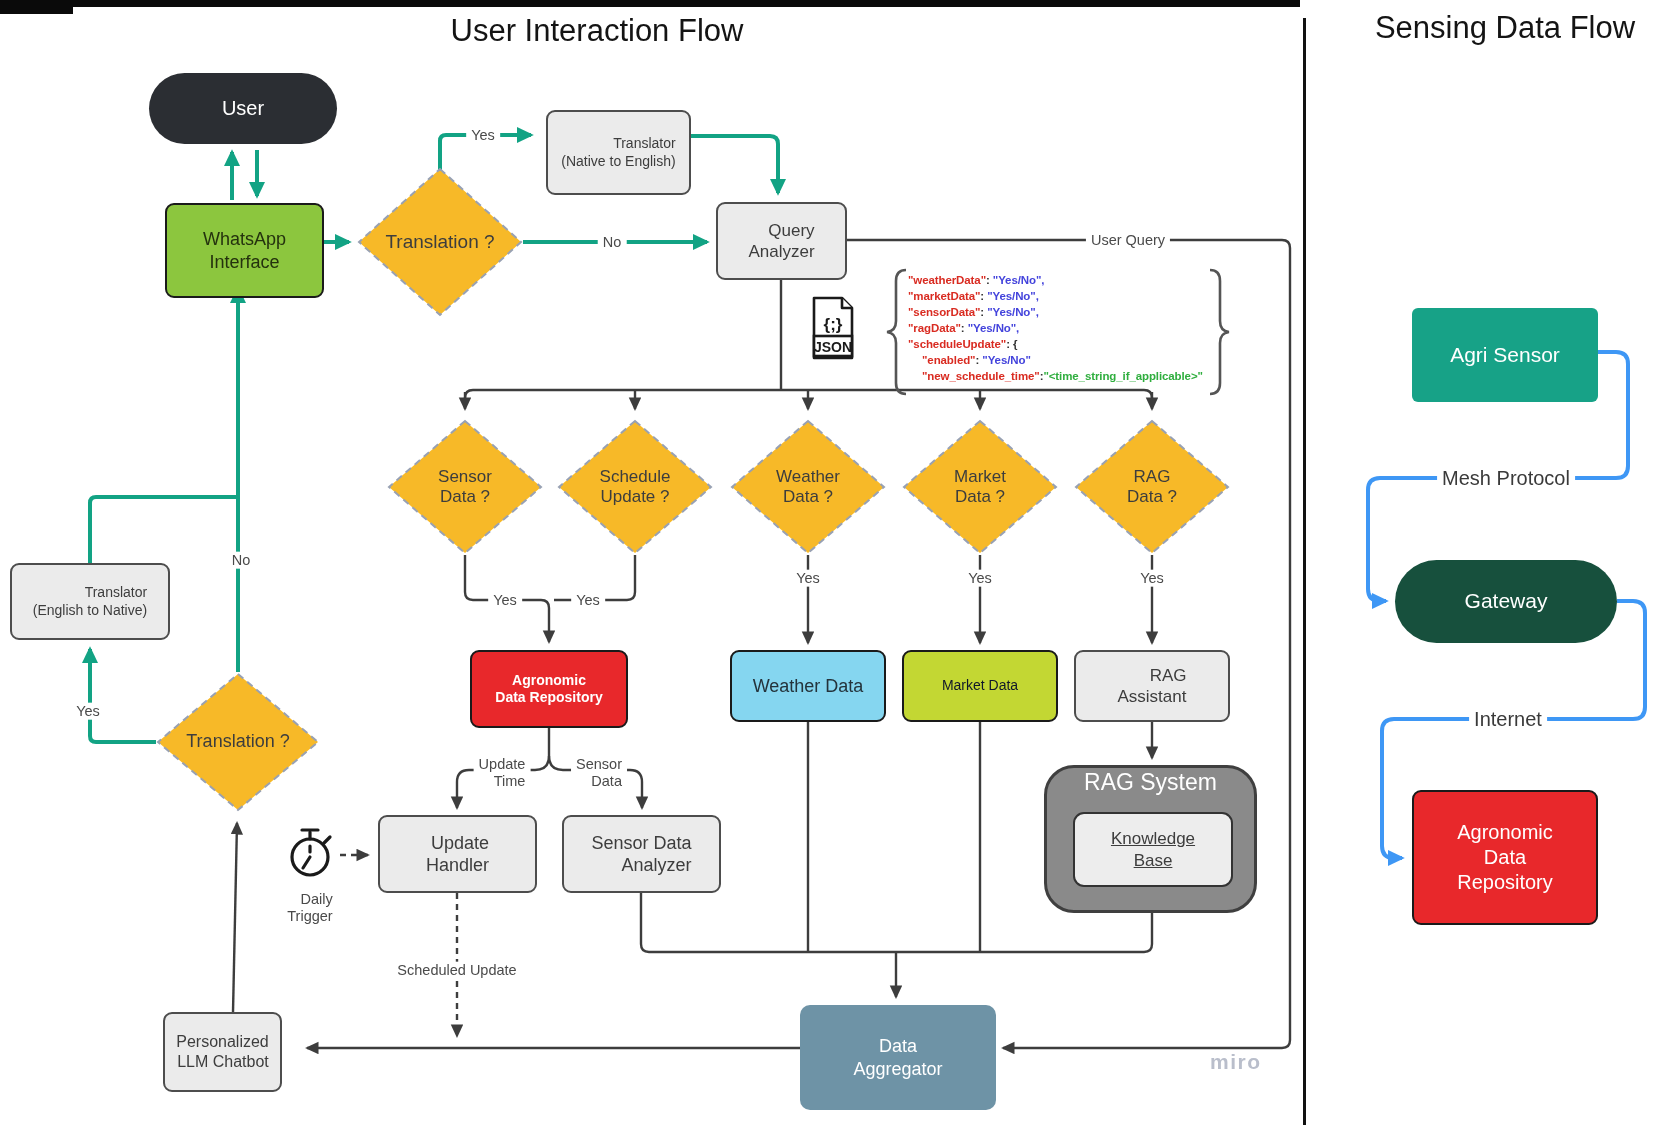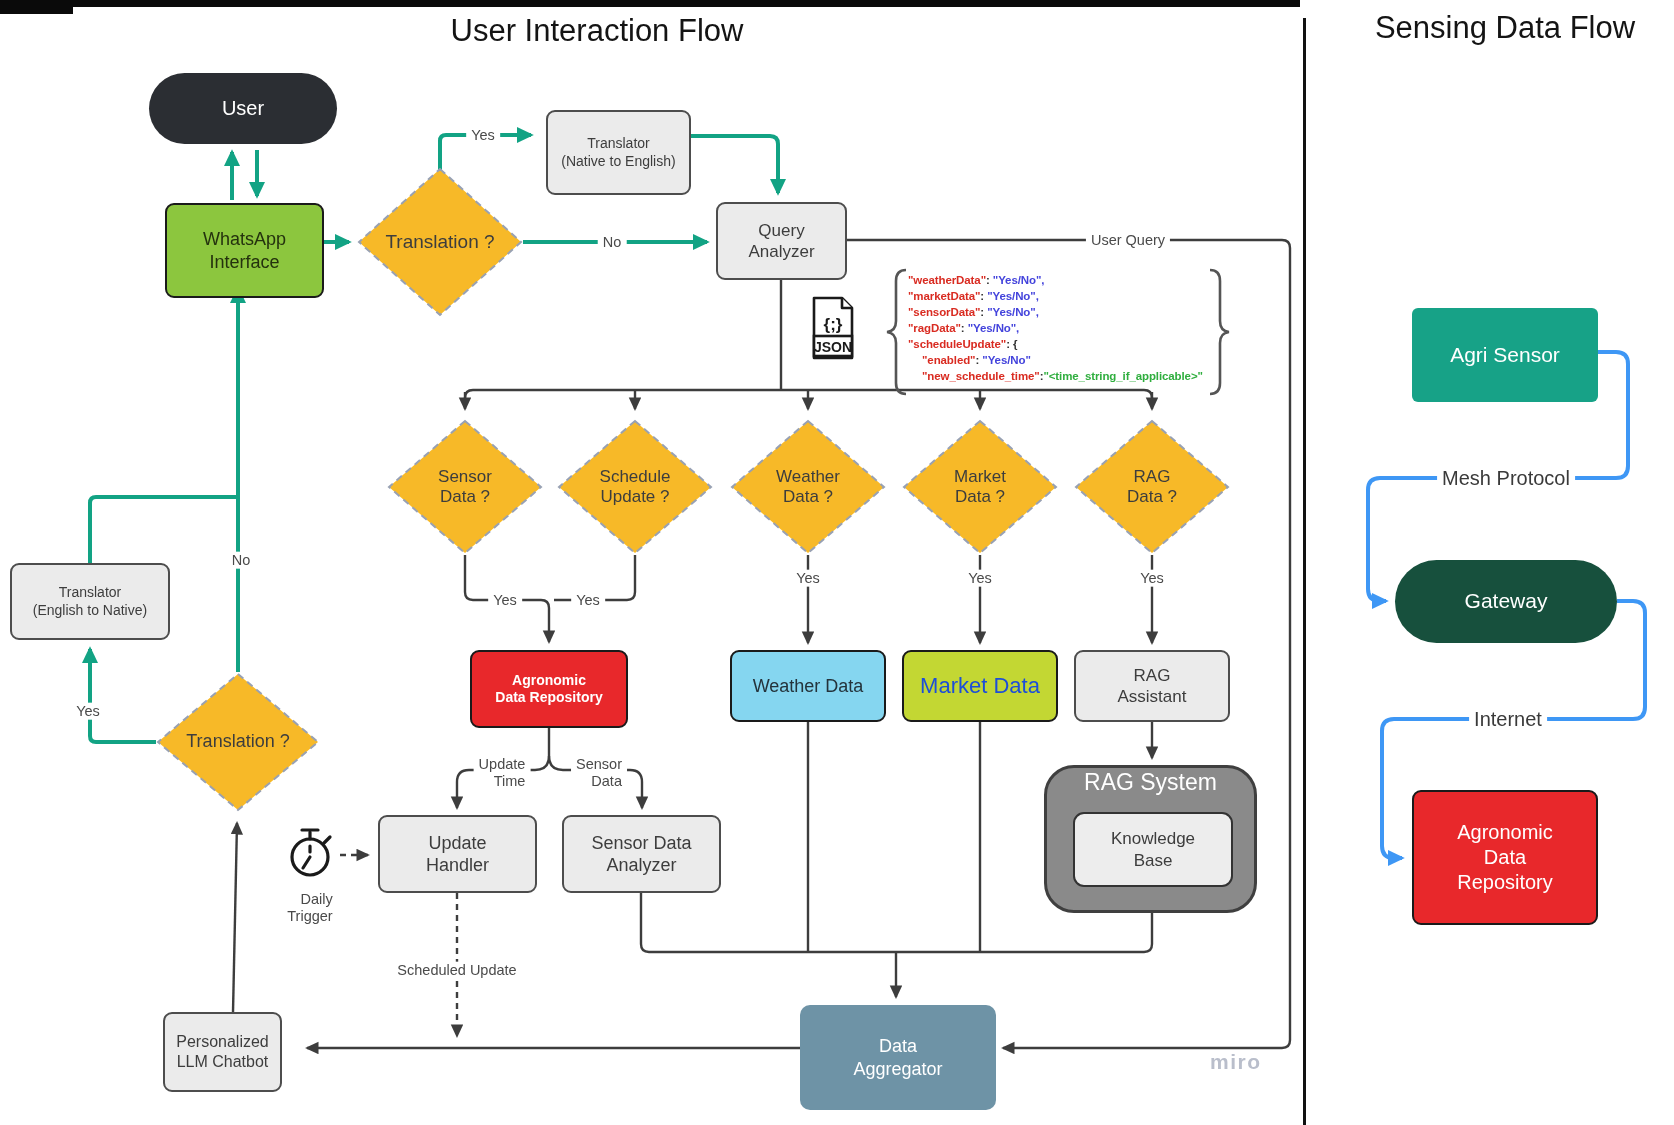--- a/index.html
+++ b/index.html
@@ -1,21 +1,21 @@
 <!DOCTYPE html>
 <html><head>
 <meta charset="utf-8">
 <style>
   html,body{margin:0;padding:0;background:#fff;}
   #stage{position:relative;width:1674px;height:1125px;background:#fff;overflow:hidden;
          font-family:"Liberation Sans","DejaVu Sans",sans-serif;}
   .abs{position:absolute;}
   .node{position:absolute;display:flex;align-items:center;justify-content:center;
         text-align:center;white-space:pre-line;box-sizing:border-box;z-index:3;line-height:1.25;}
-  .graybox{background:#EBEBEB;border:2px solid #4D4D4D;border-radius:9px;color:#3D3D3D;}
+  .graybox{background:#EBEBEB;border:2px solid #4D4D4D;border-radius:9px;color:#3D3D3D;text-align:right;}
   .title{position:absolute;text-align:center;font-size:31px;font-weight:500;color:#141414;z-index:4;}
   .elabel{position:absolute;transform:translate(-50%,-50%);background:#fff;color:#4A4A4A;
           font-size:14.5px;padding:0 5px;z-index:4;text-align:right;white-space:pre-line;line-height:1.15;}
   .nobg{background:transparent;}
   svg.layer{position:absolute;left:0;top:0;z-index:2;}
   .diamond{position:absolute;z-index:3;}
   .diamond .dlabel{position:absolute;left:0;top:0;width:100%;height:100%;display:flex;
           align-items:center;justify-content:center;text-align:center;color:#3D3D3D;
           white-space:pre-line;line-height:1.2;}
   .code{position:absolute;left:908px;top:272px;z-index:4;font-weight:bold;
@@ -184,29 +184,29 @@
 (Native to English)</div>
 
   <div class="node graybox" style="left:716px;top:202px;width:131px;height:78px;font-size:17px;">Query
 Analyzer</div>
 
   <div class="node" style="left:470px;top:650px;width:158px;height:78px;background:#E8282B;border:2px solid #1A1A1A;border-radius:9px;color:#fff;font-size:14px;font-weight:bold;">Agronomic
 Data Repository</div>
 
   <div class="node" style="left:730px;top:650px;width:156px;height:72px;background:#85D6F0;border:2px solid #1A1A1A;border-radius:9px;color:#24333B;font-size:18px;">Weather Data</div>
 
-  <div class="node" style="left:902px;top:650px;width:156px;height:72px;background:#C3D733;border:2px solid #1A1A1A;border-radius:9px;color:#1d4ed8;font-size:22px;">Market Data</div>
+  <div class="node" style="left:902px;top:650px;width:156px;height:72px;background:#C3D733;border:2px solid #1A1A1A;border-radius:9px;color:#0f172a;font-size:14px;">Market Data</div>
 
   <div class="node graybox" style="left:1074px;top:650px;width:156px;height:72px;font-size:17px;">RAG
 Assistant</div>
 
   <div class="node" style="left:1044px;top:765px;width:213px;height:148px;background:#8A8A8A;border:3px solid #3F3F3F;border-radius:30px;align-items:flex-start;">
     <span style="color:#fff;font-size:23px;">RAG System</span>
   </div>
-  <div class="node" style="left:1073px;top:812px;width:160px;height:75px;background:#EDEDED;border:2px solid #333;border-radius:11px;color:#3D3D3D;font-size:17px;">Knowledge
+  <div class="node" style="left:1073px;top:812px;width:160px;height:75px;background:#EDEDED;border:2px solid #333;border-radius:11px;color:#3D3D3D;font-size:17px;text-decoration:underline;">Knowledge
 Base</div>
 
   <div class="node graybox" style="left:378px;top:815px;width:159px;height:78px;font-size:18px;">Update
 Handler</div>
 
   <div class="node graybox" style="left:562px;top:815px;width:159px;height:78px;font-size:18px;">Sensor Data
 Analyzer</div>
 
   <div class="node" style="left:800px;top:1005px;width:196px;height:105px;background:#6E93A6;border-radius:10px;color:#fff;font-size:18px;">Data
 Aggregator</div>

